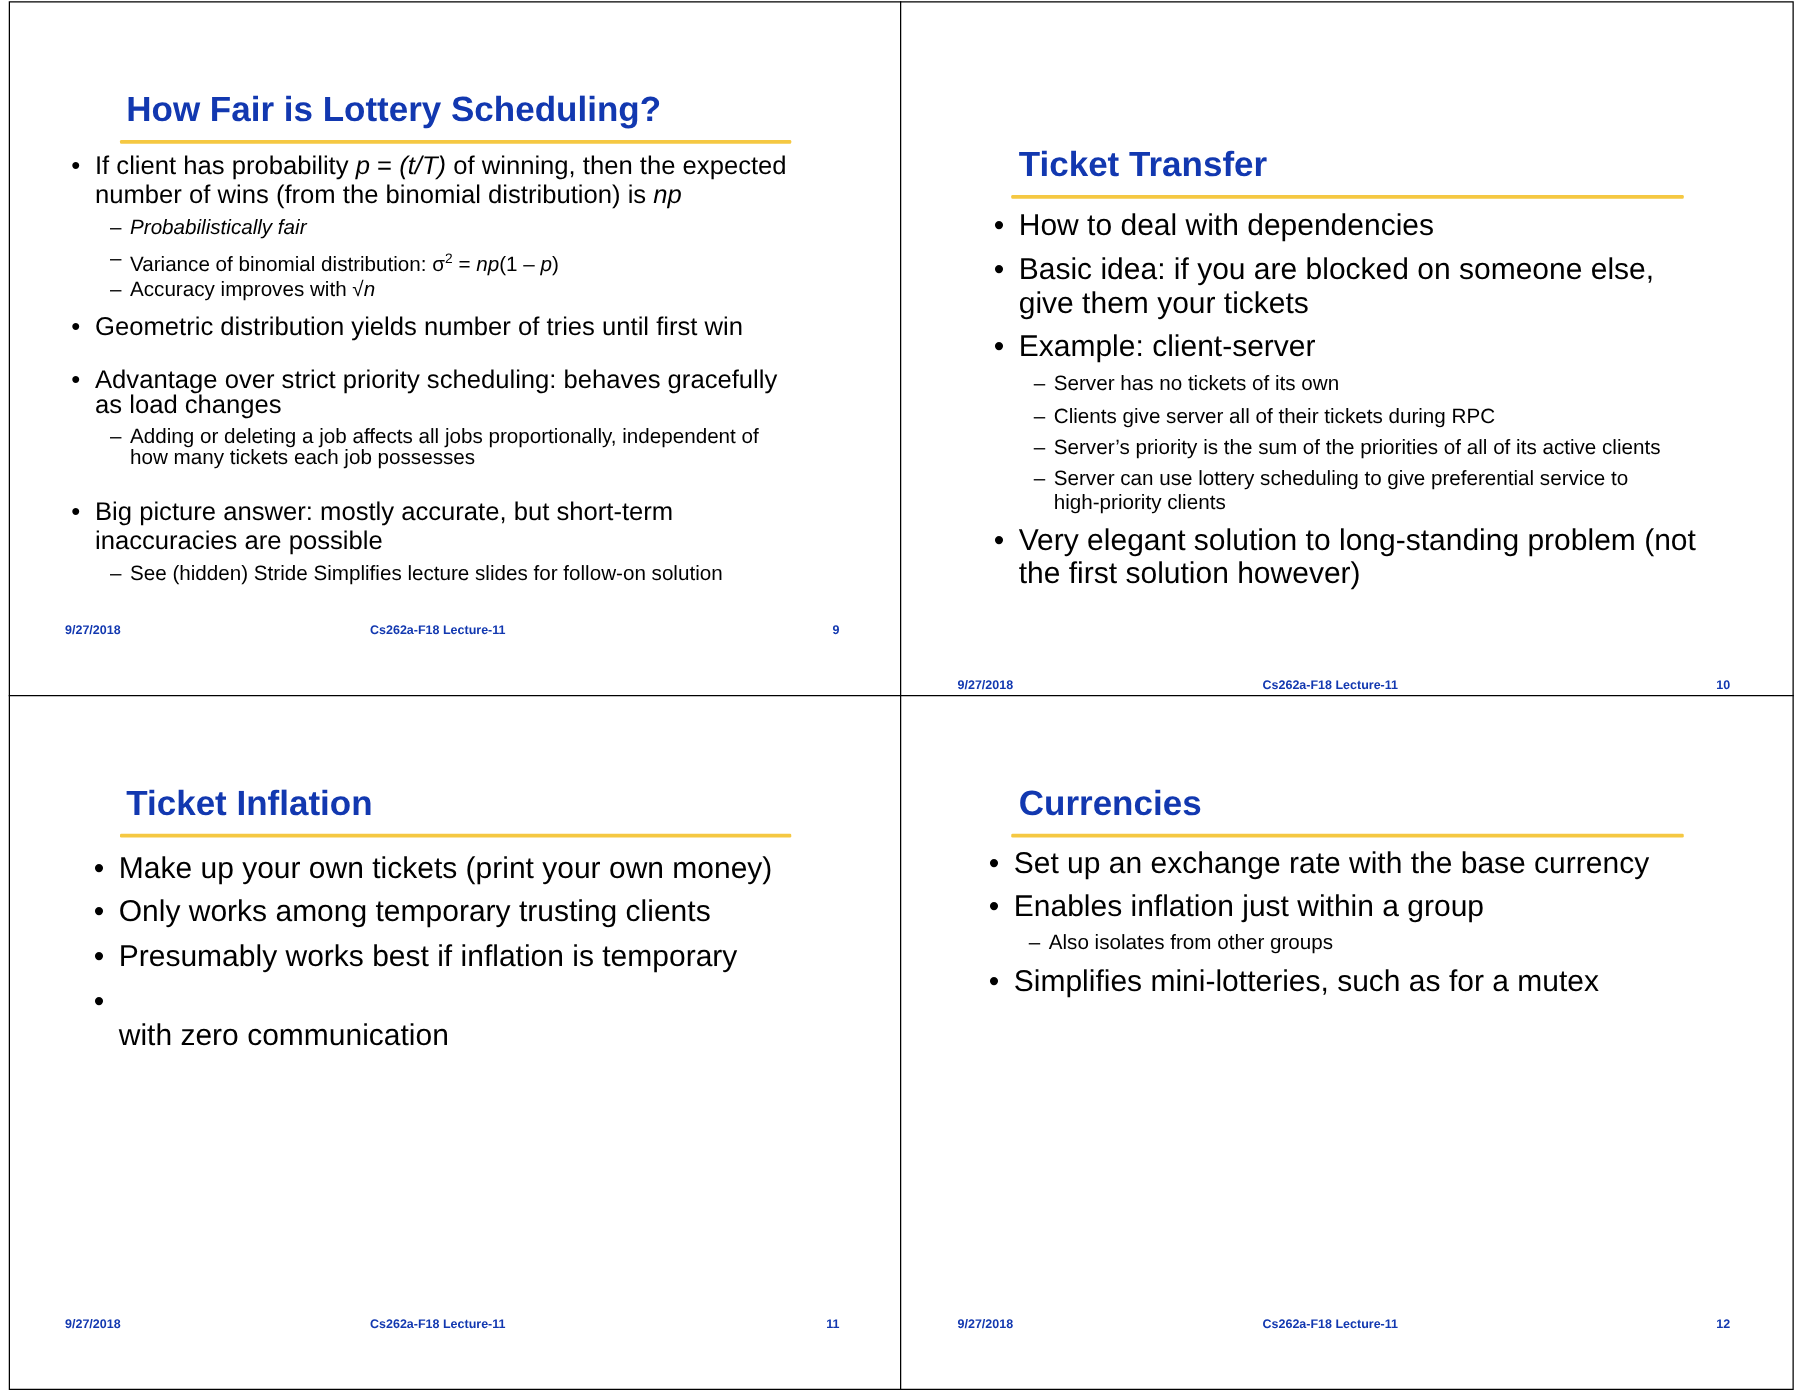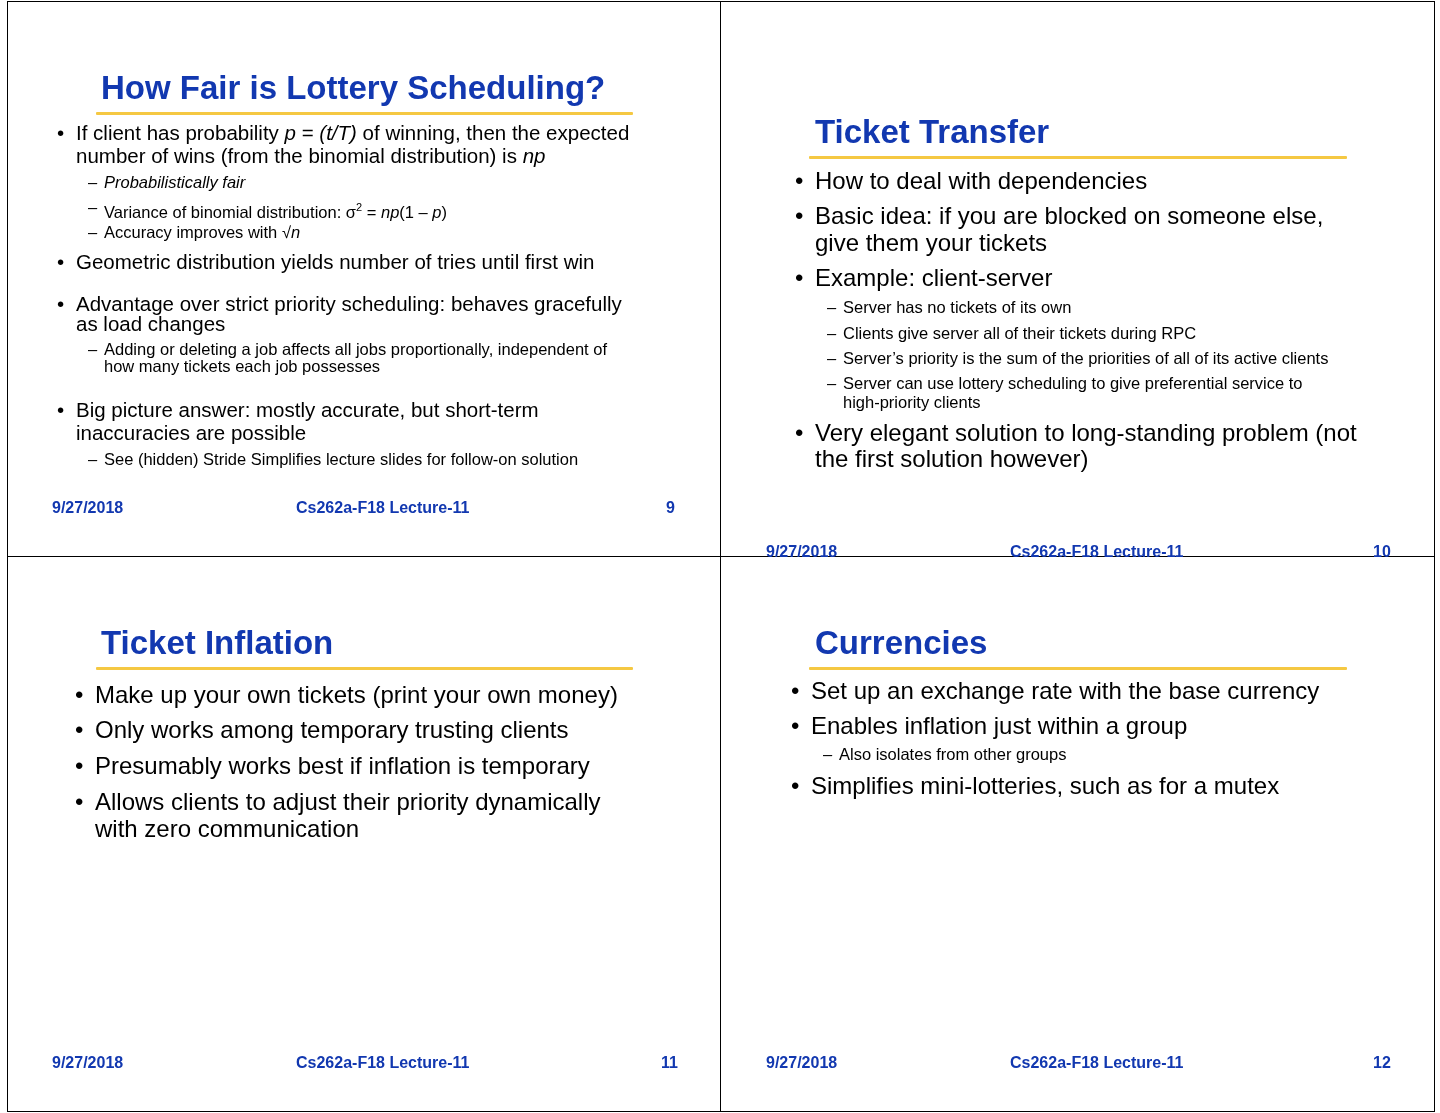--- a/index.html
+++ b/index.html
@@ -2,27 +2,27 @@
 <html><head>
 <meta charset="utf-8">
 <style>
   html, body { margin: 0; padding: 0; background: #ffffff; }
   body { width: 1440px; height: 1113px; position: relative; overflow: hidden;
          font-family: "Liberation Sans", sans-serif; color: #000; }
   .frame { position: absolute; border: 1px solid #000; box-sizing: border-box; }
   .vline { position: absolute; background: #000; width: 1px; }
   .hline { position: absolute; background: #000; height: 1px; }
   .slide { position: absolute; width: 713px; height: 555px; }
-  .title { position: absolute; font-weight: bold; color: #1238b0; font-size: 33px; line-height: 30px; white-space: nowrap; }
+  .title { position: absolute; font-weight: bold; color: #1238b0; font-size: 28px; line-height: 30px; white-space: nowrap; }
   .rule { position: absolute; height: 3px; background: #f5c842; border-radius: 1px; }
   .b { position: absolute; white-space: nowrap; }
   .b .dot { position: absolute; left: -20px; }
   .sub { position: absolute; white-space: nowrap; }
   .sub .dash { position: absolute; left: -16px; }
-  .footer { position: absolute; font-weight: bold; color: #1238b0; font-size: 16px; white-space: nowrap; }
+  .footer { position: absolute; font-weight: bold; color: #1238b0; font-size: 10px; white-space: nowrap; }
   .l1 { font-size: 20.5px; line-height: 23px; }
   .l1b { font-size: 24px; line-height: 27px; }
   .l2 { font-size: 16.5px; line-height: 18px; }
   i { font-style: italic; }
 </style>
 </head>
 <body>
 
 <div class="frame" style="left:7px; top:1px; width:1428px; height:1111px;"></div>
 <div class="vline" style="left:720px; top:1px; height:1111px;"></div>
@@ -140,21 +140,21 @@
   <div class="b l1b" style="left:88px; top:159px;">
     <span class="dot">•</span>
     <span>Only works among temporary trusting clients</span>
   </div>
   <div class="b l1b" style="left:88px; top:195px;">
     <span class="dot">•</span>
     <span>Presumably works best if inflation is temporary</span>
   </div>
   <div class="b l1b" style="left:88px; top:231px;">
     <span class="dot">•</span>
-    <span>Allows clients to adjust their priority dynamically</span><br>
+    <br>
     <span>with zero communication</span>
   </div>
 
   <div class="footer" style="left:45px; top:497px;">9/27/2018</div>
   <div class="footer" style="left:289px; top:497px;">Cs262a-F18 Lecture-11</div>
   <div class="footer" style="left:654px; top:497px;">11</div>
 </div>
 
 <div class="slide" style="left:721px; top:557px;">
   <div class="title" style="left:94px; top:71px;">Currencies</div>

